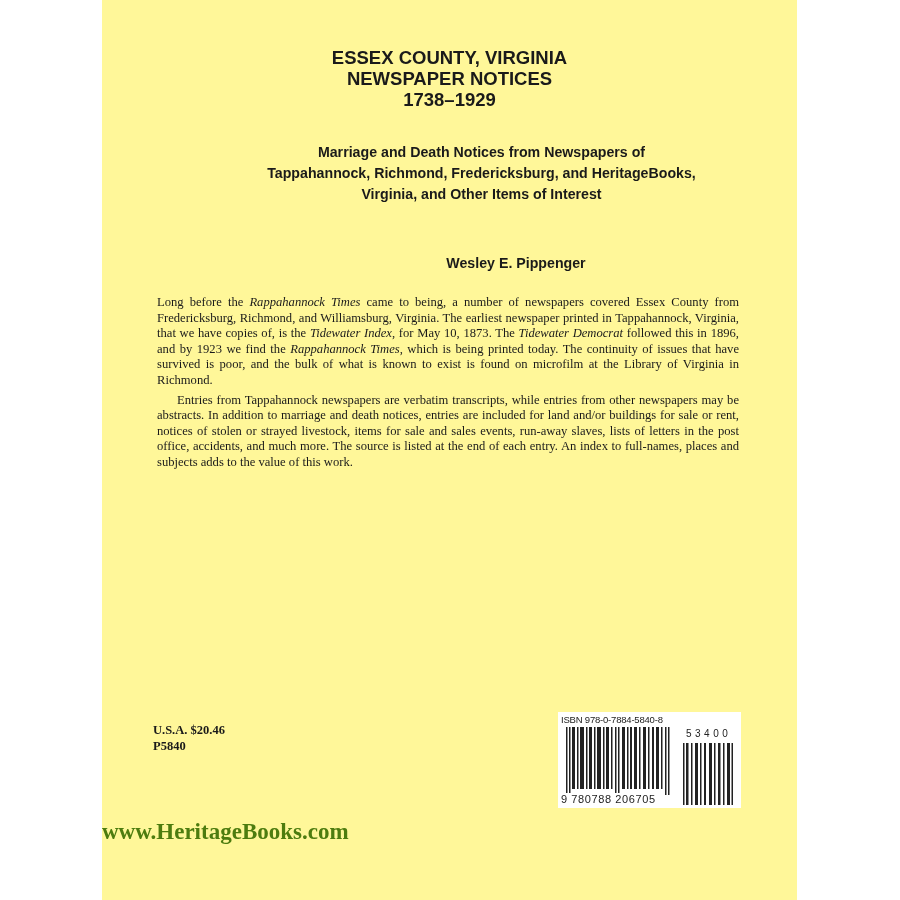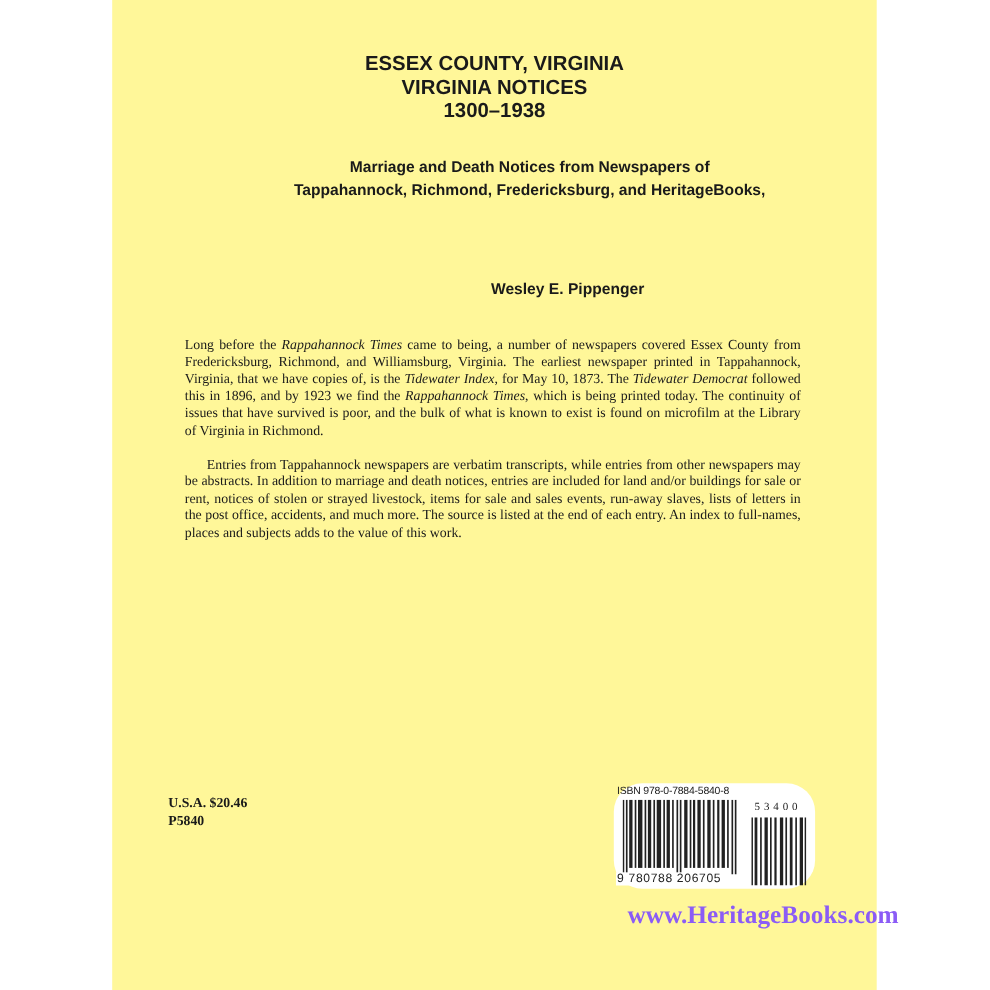--- a/index.html
+++ b/index.html
@@ -21,69 +21,68 @@
   .author {
     position: absolute; left: 0; top: 255px; width: 828px; text-align: center;
     font-family: "Liberation Sans", sans-serif; font-weight: bold; color: #1a1a1a;
     font-size: 14.2px;
   }
   .blurb {
     position: absolute; left: 51px; top: 291px; width: 590px;
     font-family: "Liberation Serif", serif; color: #1a1a1a;
     font-size: 12.6px; line-height: 15.6px; text-align: justify;
   }
-  .blurb p { margin: 15px; }
+  .blurb p { margin: 4px; }
   .blurb p + p { text-indent: 20px; }
   .blurb .it { font-style: italic; }
   .price {
     position: absolute; left: 51px; top: 722px;
     font-family: "Liberation Serif", serif; font-weight: bold; color: #1a1a1a;
     font-size: 12.5px; line-height: 16px;
   }
   .barcode-box {
     position: absolute; left: 456px; top: 712px; width: 183px; height: 96px;
     background: #ffffff;
-    border-radius: 26px;
   }
   .isbn-text {
     position: absolute; left: 3px; top: 2px;
     font-family: "Liberation Sans", sans-serif; font-size: 9.5px; color: #222;
     letter-spacing: -0.2px;
   }
   .bars-main { position: absolute; left: 8px; top: 15px; height: 68px; width: 105px; }
   .bars-addon { position: absolute; left: 125px; top: 31px; height: 62px; width: 50px; }
   .addon-text {
     position: absolute; left: 128px; top: 16px;
-    font-family: Liberation Serif, serif; font-size: 10px; color: #222; letter-spacing: 3.5px; text-align: center;
+    font-family: Liberation Sans, sans-serif; font-size: 10px; color: #222; letter-spacing: 3.5px; text-align: center;
   }
   .ean-text {
     position: absolute; left: 2px; top: 81px;
     font-family: "Liberation Sans", sans-serif; font-size: 11px; color: #222; letter-spacing: 0.6px;
     background: #fff; padding: 0 1px;
   }
   .website {
-    position: absolute; left: 0; top: 819px; width: 695px; text-align: right;
-    font-family: "Liberation Serif", serif; font-weight: bold; color: #8b5cf6;
+    position: absolute; left: 0; top: 819px; width: 695px; text-align: left;
+    font-family: "Liberation Serif", serif; font-weight: bold; color: #4d7c0f;
     font-size: 23px;
-    padding-left: 20px;
   }
 </style>
 </head>
 <body>
 
 <div class="cover">
   <div class="title-block">
     <div>ESSEX COUNTY, VIRGINIA</div>
-    <div>VIRGINIA NOTICES</div>
-    <div>1300–1938</div>
+    <div>NEWSPAPER NOTICES</div>
+    <div>1738–1929</div>
   </div>
 
   <div class="subtitle-block">
     <div>Marriage and Death Notices from Newspapers of</div>
     <div>Tappahannock, Richmond, Fredericksburg, and HeritageBooks,</div>
+    <div>Virginia, and Other Items of Interest</div>
   </div>
 
   <div class="author">Wesley E. Pippenger</div>
 
   <div class="blurb">
     <p>
       <span>Long before the </span><span class="it">Rappahannock Times</span><span> came to being, a number of newspapers covered Essex County from Fredericksburg, Richmond, and Williamsburg, Virginia. The earliest newspaper printed in Tappahannock, Virginia, that we have copies of, is the </span><span class="it">Tidewater Index</span><span>, for May 10, 1873. The </span><span class="it">Tidewater Democrat</span><span> followed this in 1896, and by 1923 we find the </span><span class="it">Rappahannock Times</span><span>, which is being printed today. The continuity of issues that have survived is poor, and the bulk of what is known to exist is found on microfilm at the Library of Virginia in Richmond.</span>
     </p>
     <p>Entries from Tappahannock newspapers are verbatim transcripts, while entries from other newspapers may be abstracts. In addition to marriage and death notices, entries are included for land and/or buildings for sale or rent, notices of stolen or strayed livestock, items for sale and sales events, run-away slaves, lists of letters in the post office, accidents, and much more. The source is listed at the end of each entry. An index to full-names, places and subjects adds to the value of this work.</p>
   </div>

